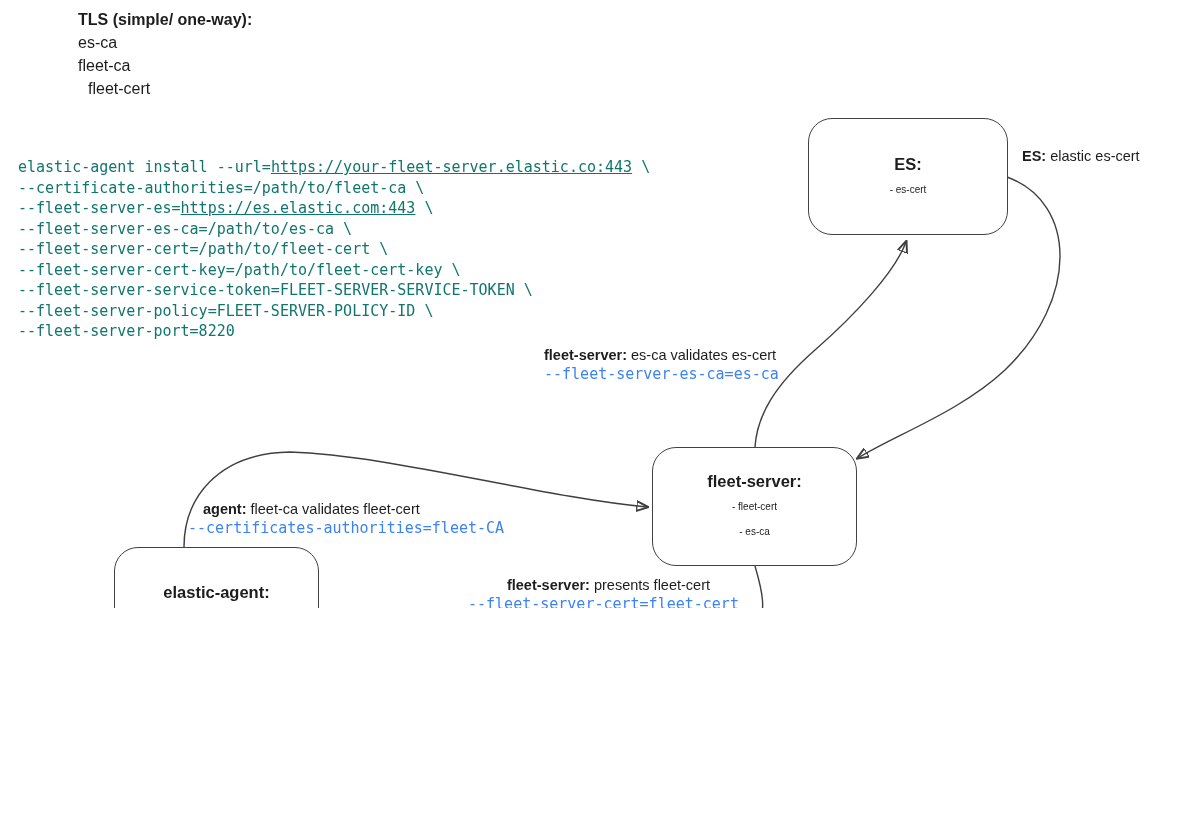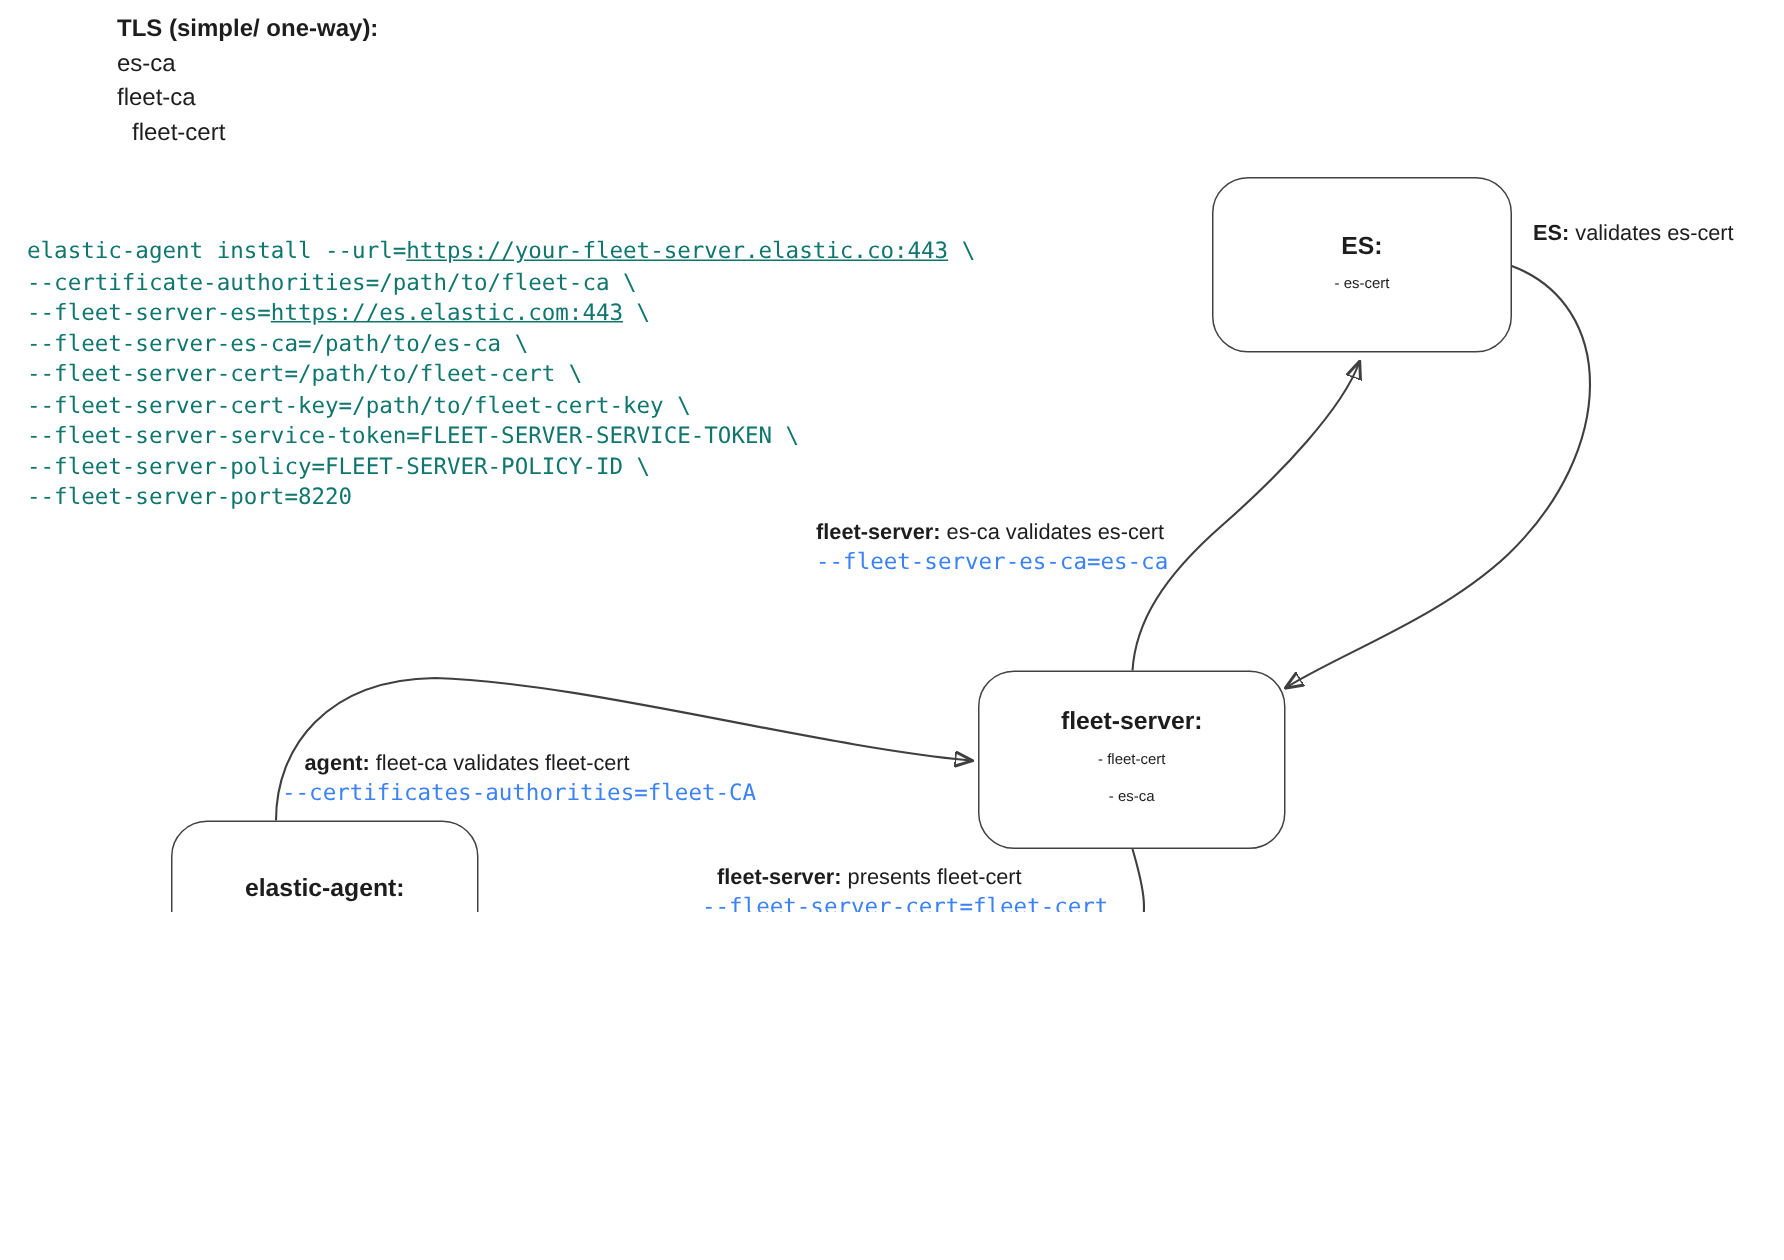--- a/index.html
+++ b/index.html
@@ -36,21 +36,21 @@
   .edge-label{position:absolute;font-size:14.5px;line-height:19px;white-space:nowrap;}
   .edge-label .b{font-weight:bold;}
   .el-code{
     font-family:"DejaVu Sans Mono","Liberation Mono",monospace;
     font-size:15px;color:#3b82f6;
   }
   #label-es-presents{left:1022px;top:147px;}
   #label-fs-validates{left:544px;top:346px;}
   #label-agent-validates{left:188px;top:500px;}
   #label-agent-validates .el-line{padding-left:15px;}
-  #label-fs-presents{left:468px;top:576px;}
+  #label-fs-presents{left:468px;top:576px;text-align:center;}
   #label-fs-presents .el-line{padding-left:10px;}
 </style>
 </head>
 <body>
 
 <div class="canvas">
 
   <div class="legend">
     <div class="legend-title">TLS (simple/ one-way):</div>
     <div class="legend-item">es-ca</div>
@@ -82,21 +82,21 @@
     <div class="node-item">- fleet-cert</div>
     <div class="node-item">- es-ca</div>
   </div>
 
   <div class="node node-agent">
     <div class="node-title">elastic-agent:</div>
     <div class="node-item">- fleet-ca</div>
   </div>
 
   <div class="edge-label" id="label-es-presents">
-    <div class="el-line"><span class="b">ES:</span><span> validates es-cert</span></div>
+    <div class="el-line"><span class="b">ES:</span><span> elastic es-cert</span></div>
   </div>
 
   <div class="edge-label" id="label-fs-validates">
     <div class="el-line"><span class="b">fleet-server:</span><span> es-ca validates es-cert</span></div>
     <div class="el-code">--fleet-server-es-ca=es-ca</div>
   </div>
 
   <div class="edge-label" id="label-agent-validates">
     <div class="el-line"><span class="b">agent:</span><span> fleet-ca validates fleet-cert</span></div>
     <div class="el-code">--certificates-authorities=fleet-CA</div>

